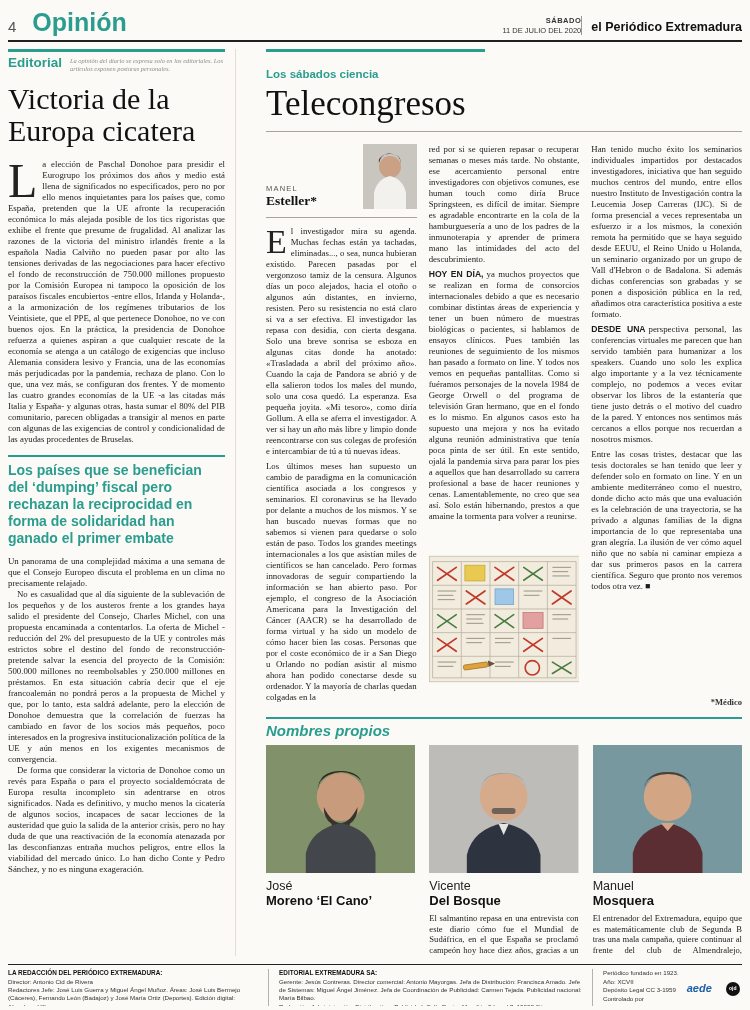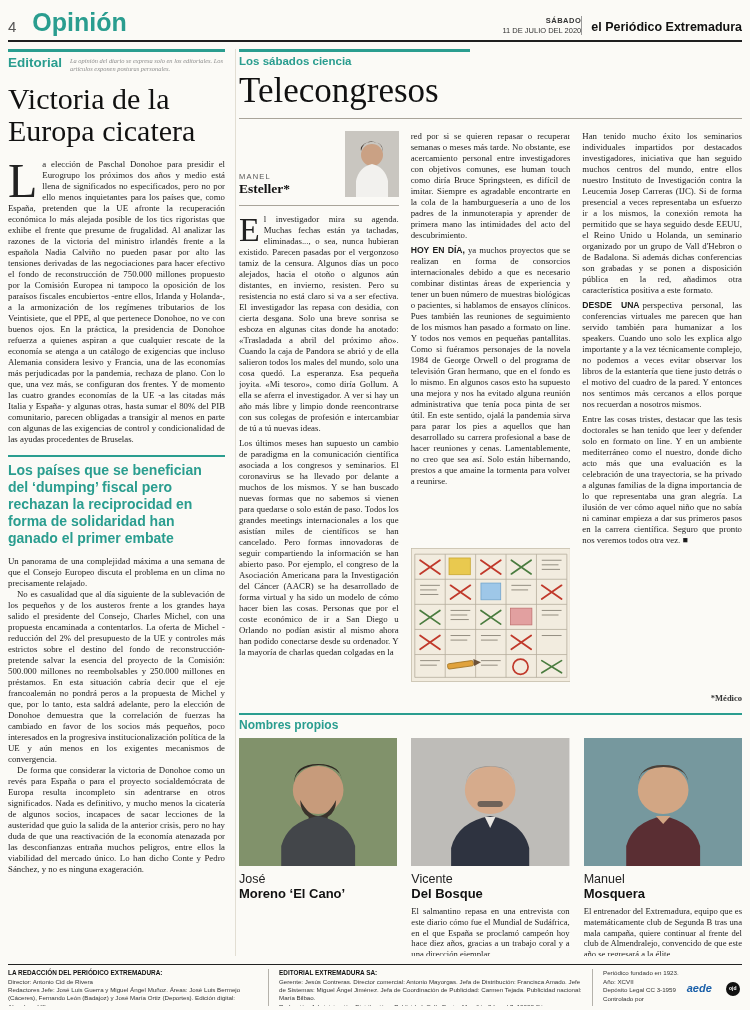--- a/index.html
+++ b/index.html
@@ -18,58 +18,58 @@
   .pagenum { font-family:"Liberation Sans", sans-serif; font-size:15px; color:#555; margin-right:16px; }
   .section-title { font-family:"Liberation Sans", sans-serif; font-weight:bold; font-size:25px; color:#2a9d8f; line-height:1; }
   .hdr .spacer { flex:1; }
   .datebox { text-align:right; font-family:"Liberation Sans", sans-serif; color:#333;
              border-right:1px solid #9a9a9a; margin-right:9px; line-height:1.25; }
   .datebox .day { font-weight:bold; font-size:7.5px; letter-spacing:.5px; }
   .datebox .date { font-size:7.5px; }
   .masthead { font-family:"Liberation Sans", sans-serif; font-weight:bold; font-size:12.5px; color:#111; padding-bottom:1px; }
 
   
-  .main { display:flex; gap:3px; margin-top:7px; flex:1; overflow:hidden; }
+  .main { display:flex; gap:30px; margin-top:7px; flex:1; overflow:hidden; }
   .left-col { width:228px; flex:none; overflow:hidden; padding-right:10px; border-right:1px solid #e2ded3; }
   .right-col { flex:1; overflow:hidden; display:flex; flex-direction:column; }
 
   
   .ed-label-row { border-top:3px solid #2a9d8f; padding-top:3px; display:flex; gap:8px; align-items:flex-start; }
   .ed-label { font-family:"Liberation Sans", sans-serif; font-weight:bold; font-size:13.5px; color:#2a9d8f; }
   .ed-note { font-size:6.4px; font-style:italic; color:#8c8c8c; line-height:1.25; padding-top:2px; }
   .ed-headline { font-size:30px; font-weight:400; line-height:1.06; color:#111; margin:10px 0 12px 0; }
   .body-text p { font-size:8.8px; line-height:11px; text-align:justify; }
   .body-text p + p { text-indent:9px; }
   .dropcap-lg::first-letter { float:left; font-size:48px; line-height:38px; padding:3px 5px 0 0; color:#222; }
   .dropcap-sm::first-letter { float:left; font-size:34px; line-height:27px; padding:2px 4px 0 0; color:#222; }
   .ed-subhead-bar { width:100%; height:2px; background:#2a9d8f; margin:10px 0 5px 0; }
   .ed-subhead { font-family:"Liberation Sans", sans-serif; font-weight:bold; font-size:14px; line-height:1.22; color:#2a9d8f; margin-bottom:9px; }
 
   
   .kicker { display:inline-block; font-family:"Liberation Sans", sans-serif; font-weight:bold; font-size:11.5px;
-            color:#2a9d8f; border-top:3px solid #2a9d8f; padding-top:3px; width:46%; }
+            color:#2a9d8f; border-top:3px solid #2a9d8f; padding-top:16px; width:46%; }
   .science-headline { font-size:35px; font-weight:400; color:#111; line-height:1.05; margin:4px 0 6px 0;
                       border-bottom:1px solid #a9a49a; padding-bottom:8px; }
   .science-cols { display:flex; gap:12px; height:618px; overflow:hidden; margin-top:6px; }
   .science-cols .col { flex:1; overflow:hidden; display:flex; flex-direction:column; }
   .science-cols p { font-size:8.8px; line-height:11px; text-align:justify; margin-bottom:4px; }
   .lead { font-family:"Liberation Sans", sans-serif; font-weight:bold; font-size:8.6px; margin-right:3px; }
 
   .byline { display:flex; justify-content:space-between; align-items:flex-end; border-bottom:1px solid #a9a49a;
             padding-bottom:8px; margin-bottom:8px; min-height:72px; }
   .author-first { font-family:"Liberation Sans", sans-serif; font-size:7.5px; letter-spacing:1.2px; color:#555; }
   .author-last { font-size:13.5px; font-weight:bold; color:#111; }
   .byline-photo { width:54px; height:66px; flex:none; }
 
   .illus { width:100%; height:176px; margin-top:auto; }
   .signature { margin-top:auto; text-align:right; font-size:8.5px; font-weight:bold; color:#333; padding-top:4px; }
 
   
   .nombres { border-top:2px solid #2a9d8f; margin-top:10px; padding-top:3px; height:262px; overflow:hidden; }
-  .nombres-kicker { font-family:"Liberation Sans", sans-serif; font-weight:bold; font-size:12px; color:#2a9d8f; margin-bottom:6px; }
+  .nombres-kicker { font-family:"Liberation Sans", sans-serif; font-weight:bold; font-size:15px; color:#2a9d8f; margin-bottom:6px;font-style:italic; }
   .nombres-row { display:flex; gap:14px; }
   .nombre-item { flex:1; overflow:hidden; }
   .nombre-photo { width:100%; height:128px; display:block; }
   .nombre-first { font-family:"Liberation Sans", sans-serif; font-size:12.5px; color:#222; margin-top:6px; }
   .nombre-last { font-family:"Liberation Sans", sans-serif; font-size:13px; font-weight:bold; color:#111; margin-bottom:5px; }
   .nombre-text { font-size:8.6px; line-height:10.8px; text-align:justify; }
 
   
   .ftr { border-top:1px solid #222; margin-top:8px; padding-top:4px; display:flex; gap:10px;
          font-family:"Liberation Sans", sans-serif; font-size:6.2px; color:#333; height:42px; overflow:hidden; }

